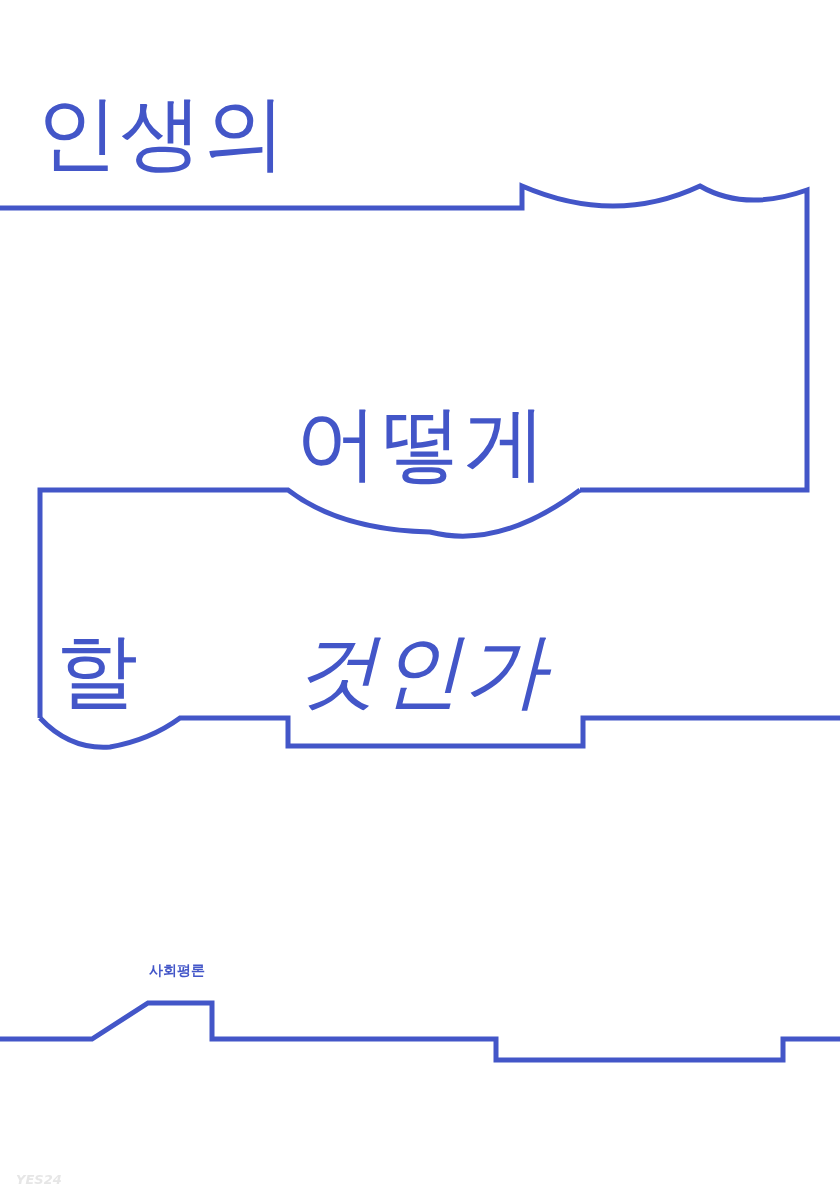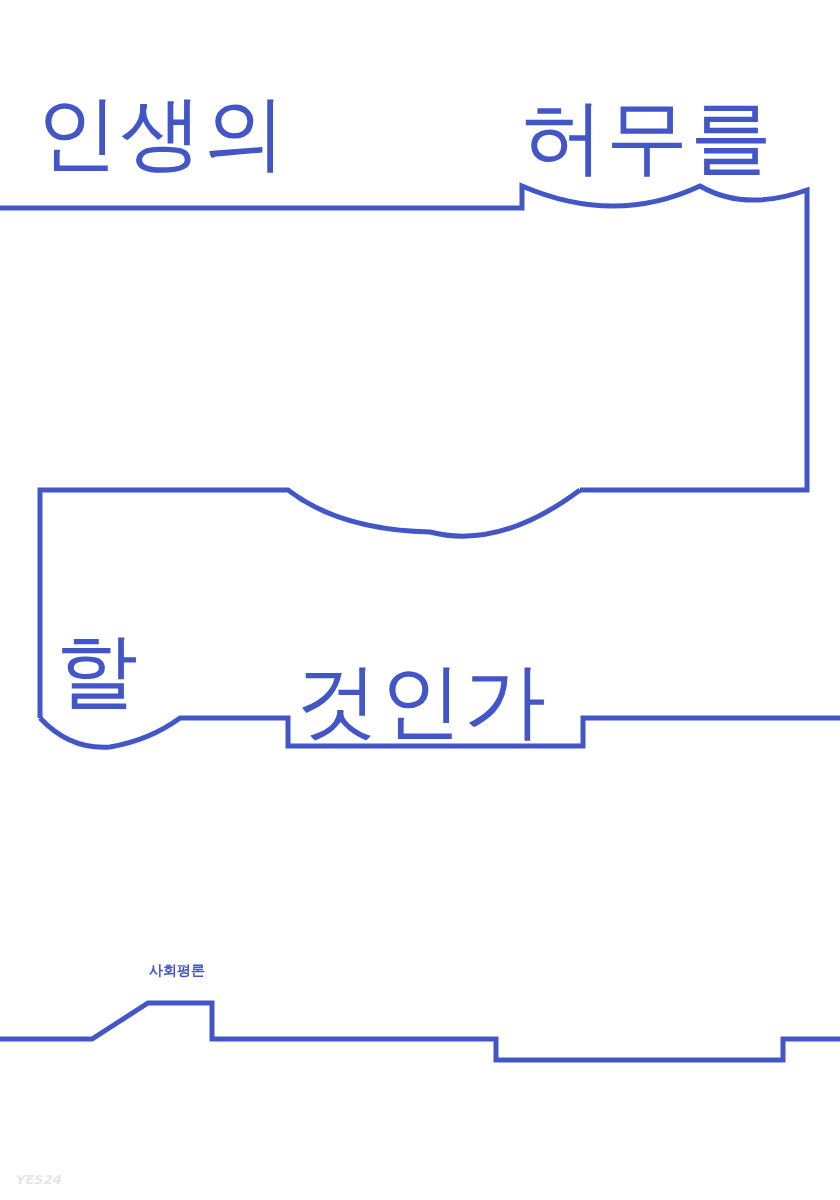--- a/index.html
+++ b/index.html
@@ -23,20 +23,20 @@
 
       <path d="M580,490 Q500,550 430,532 Q340,530 288,490 L40,490 L40,718"></path>
 
       <path d="M40,718 Q70,750 110,747 Q150,740 180,718 L288,718 L288,746 L583,746 L583,718 L840,718"></path>
 
       <path d="M0,1039 L92,1039 L148,1003 L212,1003 L212,1039 L496,1039 L496,1060 L783,1060 L783,1039 L840,1039"></path>
     </g>
   </svg>
 
   <div class="word title" style="left:36px; top:92px;">인생의</div>
-  <div class="word title" style="left:522px; top:96px;">허무를</div>
+  <div class="word title" style="left:296px; top:402px;">어떻게</div>
   <div class="word title" style="left:56px; top:630px;">할</div>
-  <div class="word title" style="left:296px; top:660px;">것인가</div>
+  <div class="word title" style="left:296px; top:630px;font-style:italic;">것인가</div>
 
   <div class="word publisher" style="left:149px; top:963px;">사회평론</div>
 
   <div class="watermark">YES24</div>
 </div>
 
 </body></html>

